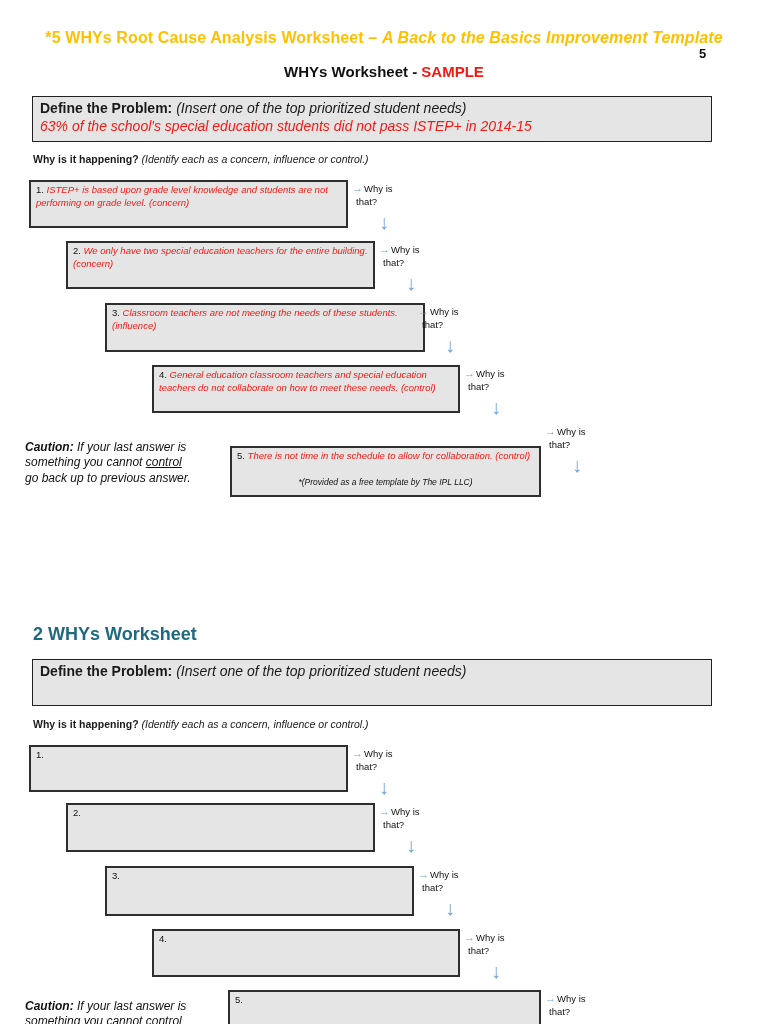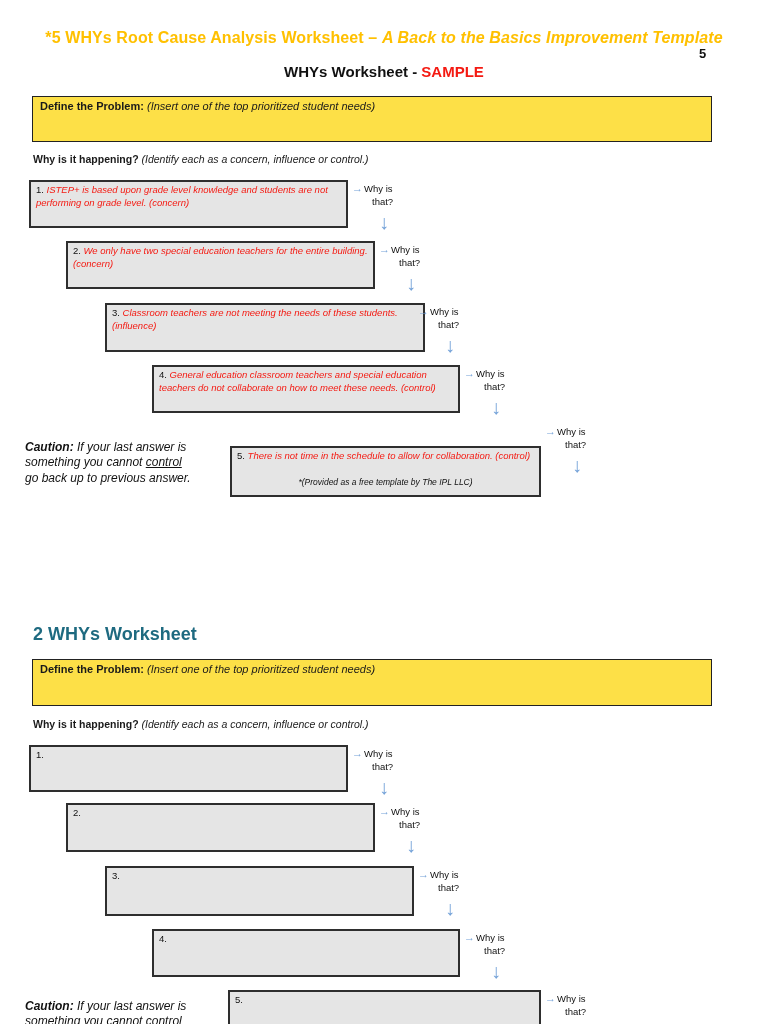--- a/index.html
+++ b/index.html
@@ -27,22 +27,22 @@
   .sample-heading {
     top:63px; left:0; width:768px; text-align:center;
     font-size:15px; font-weight:bold; color:#111;
   }
   .section-heading {
     top:624px; left:33px; font-size:18px; font-weight:bold; color:#1e6a80;
   }
 
   
   .problem-box {
-    left:32px; width:680px; border:1.5px solid #222; background:#fde047;
-    padding:2px 7px; font-size:11px; line-height:1.32;
+    left:32px; width:680px; border:1.5px solid #222; background:#e5e5e5;
+    padding:2px 7px; font-size:14px; line-height:1.32;
   }
   .pb-s1 { top:96px;  height:46px; }
   .pb-s2 { top:659px; height:47px; }
 
   .why-line { left:33px; font-size:10.5px; }
   .wl-s1 { top:153px; }
   .wl-s2 { top:718px; }
 
   
   .why-box {
@@ -57,21 +57,21 @@
   .s1r5 { left:230px; top:446px; width:311px; height:51px; }
   .s2r1 { left:29px;  top:745px; width:319px; height:47px; }
   .s2r2 { left:66px;  top:803px; width:309px; height:49px; }
   .s2r3 { left:105px; top:866px; width:309px; height:50px; }
   .s2r4 { left:152px; top:929px; width:308px; height:48px; }
   .s2r5 { left:228px; top:990px; width:313px; height:50px; }
 
   
   .arrow-group { width:58px; font-size:9.5px; line-height:1.25; color:#111; }
   .arrow-group .arr { color:#74a2d8; font-size:11px; margin-right:1px; }
-  .arrow-group .ag-that { margin-left:20px; }
+  .arrow-group .ag-that { margin-left:4px; }
   .arrow-group .darr {
     color:#74a2d8; font-size:20px; line-height:1;
     margin-left:27px; margin-top:4px; font-weight:300;
   }
   .a-s1r1 { left:352px; top:182px; }
   .a-s1r2 { left:379px; top:243px; }
   .a-s1r3 { left:418px; top:305px; }
   .a-s1r4 { left:464px; top:367px; }
   .a-s1r5 { left:545px; top:425px; }
   .a-s2r1 { left:352px; top:747px; }
@@ -94,20 +94,21 @@
 
 <div class="abs doc-title"><span>*5 WHYs Root Cause Analysis Worksheet – </span><span class="t-it">A Back to the Basics Improvement Template</span></div>
 
 <div class="abs page-num">5</div>
 
 <div class="abs sample-heading"><span>WHYs Worksheet - </span><span class="red">SAMPLE</span></div>
 
 <div class="abs problem-box pb-s1">
   <div><span class="b">Define the Problem:</span>
     <span class="i">(Insert one of the top prioritized student needs)</span></div>
+  <div class="red i">63% of the school's special education students did not pass ISTEP+ in 2014-15</div>
 </div>
 
 <div class="abs why-line wl-s1"><span class="b">Why is it happening?</span>
   <span class="i">(Identify each as a concern, influence or control.)</span></div>
 
 <div class="abs why-box s1r1"><span class="num">1.</span>
   <span class="red i">ISTEP+ is based upon grade level knowledge and students are not performing on grade level. (concern)</span></div>
 <div class="abs arrow-group a-s1r1">
   <div><span class="arr">→</span><span>Why is</span></div>
   <div class="ag-that">that?</div>

